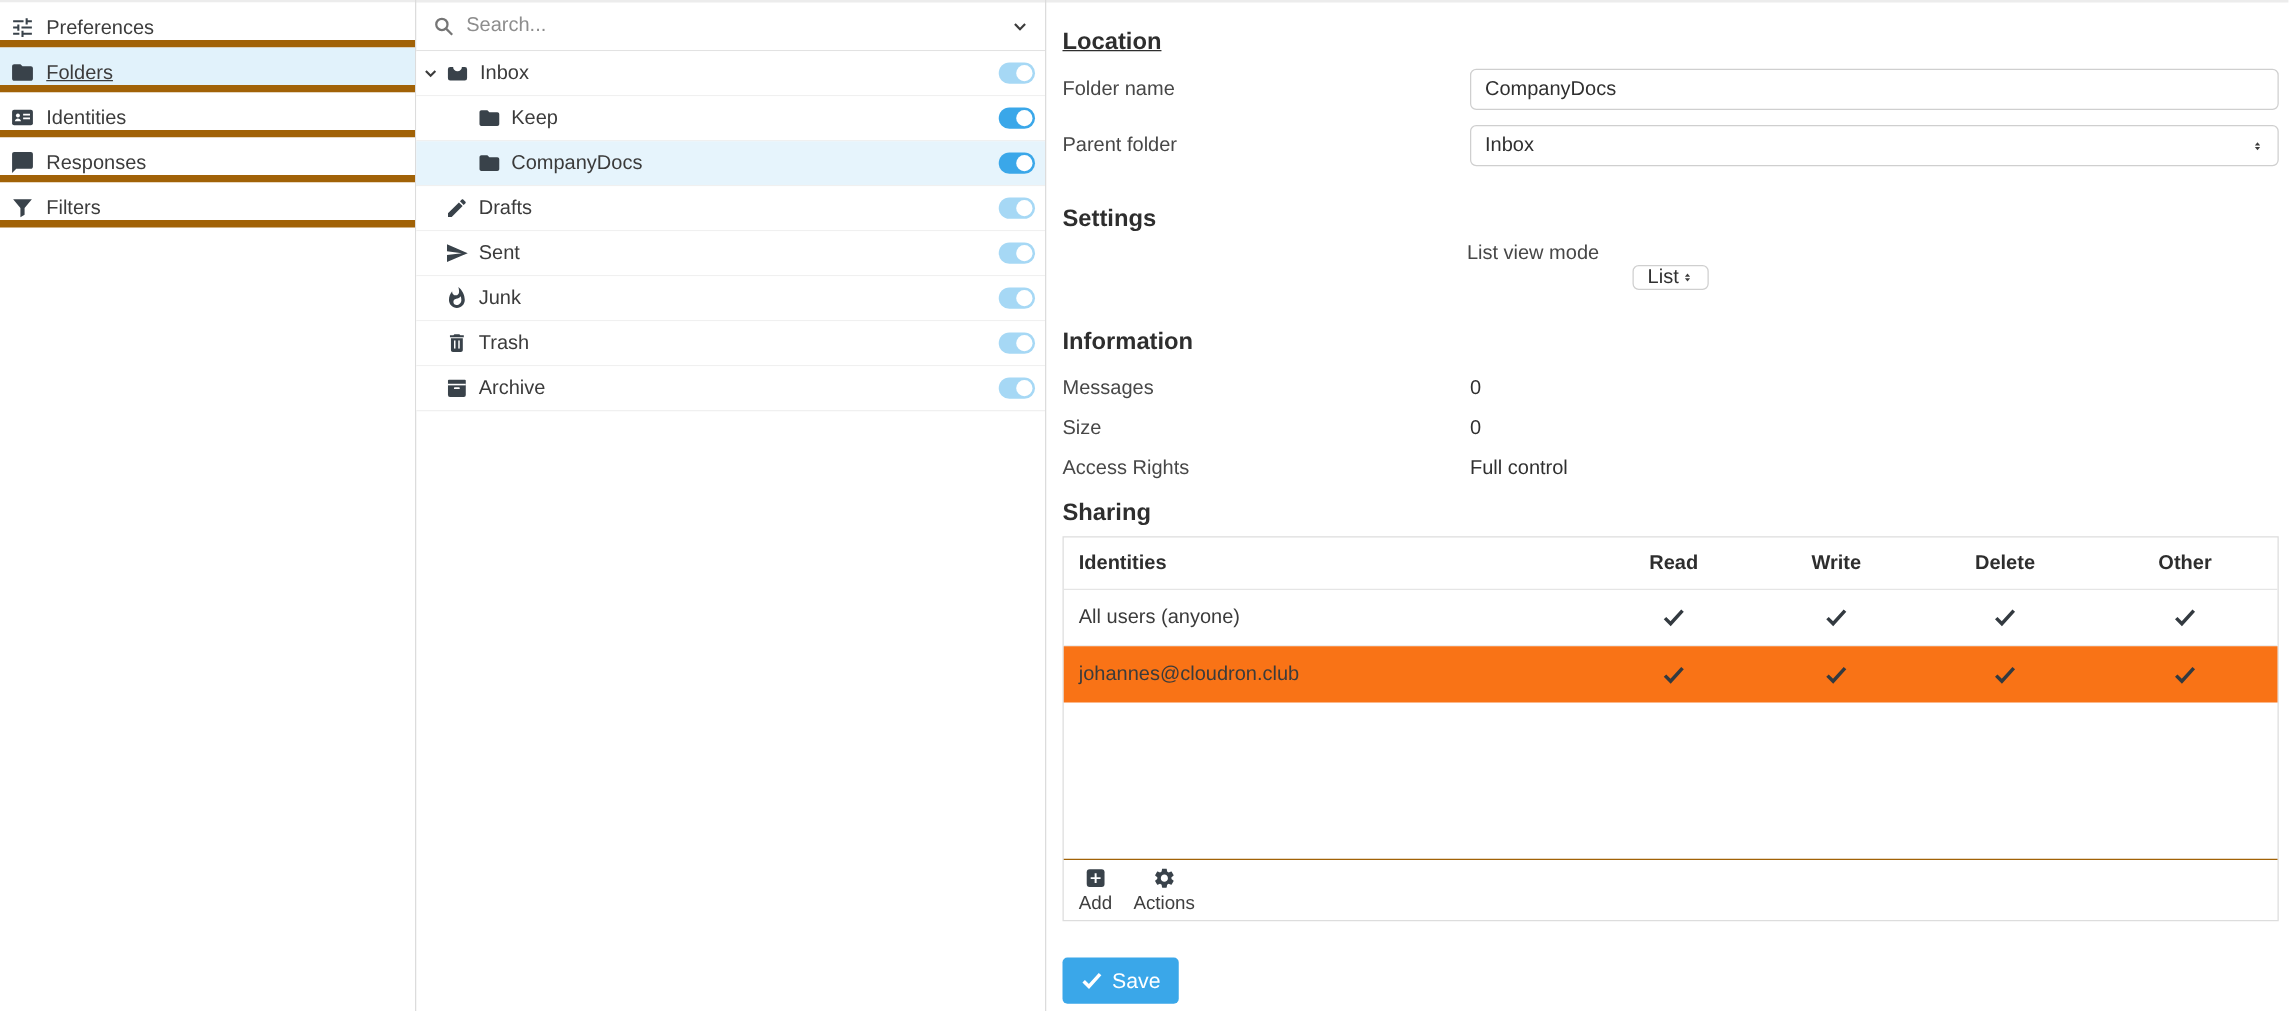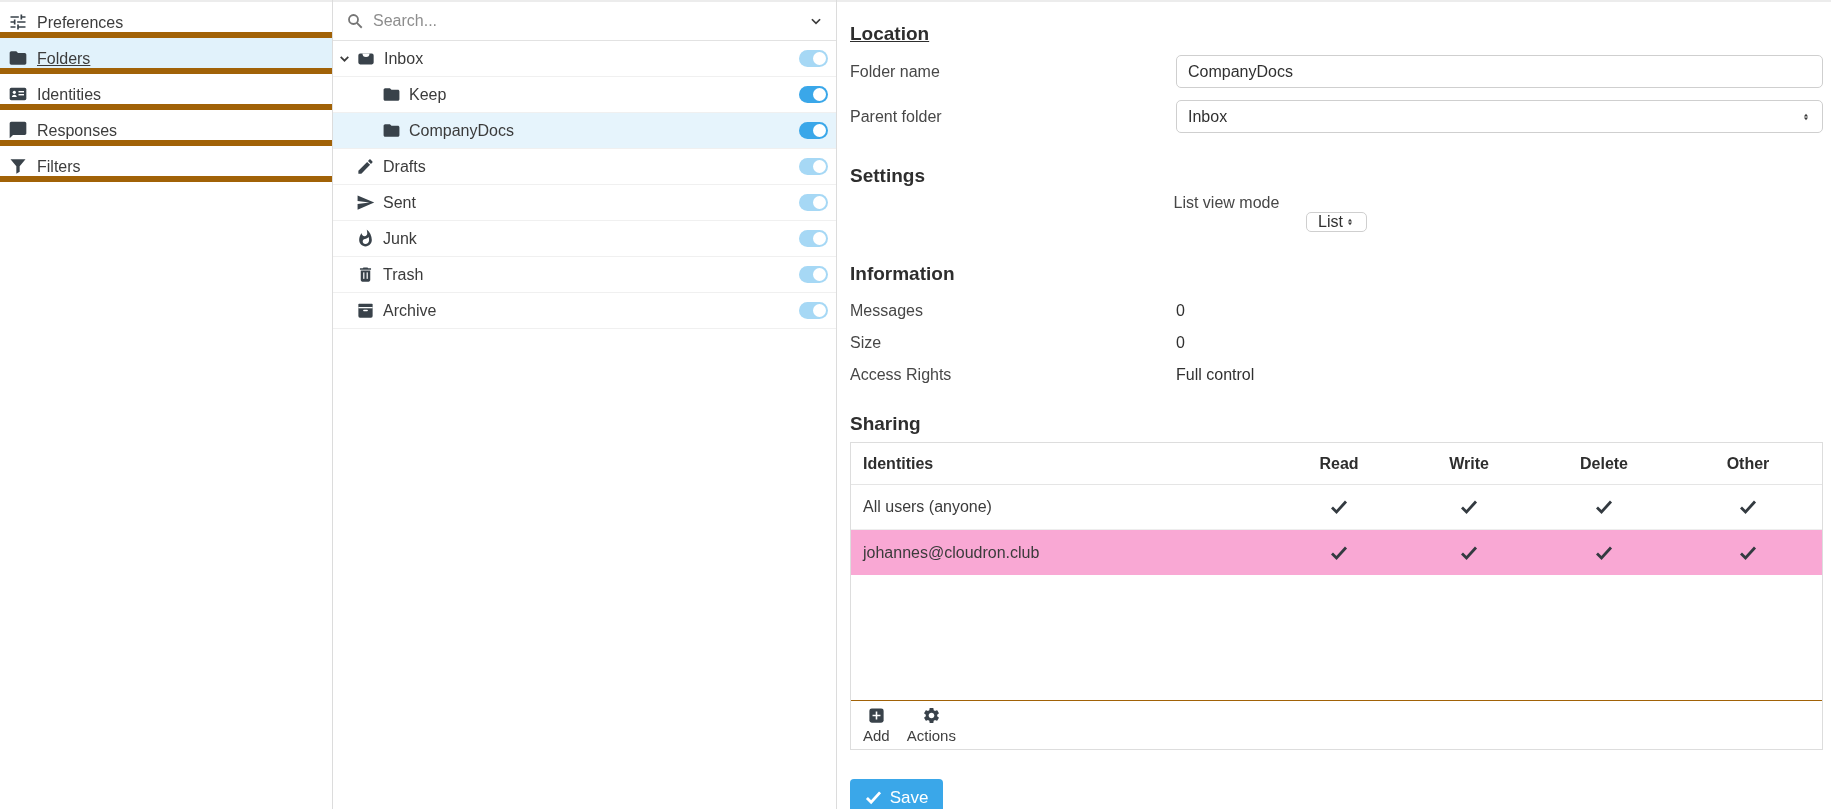--- a/index.html
+++ b/index.html
@@ -36,40 +36,40 @@
                    border-radius:50%; background:#fff; }
   .toggle.bright { background:#3aa7e9; }
   .toggle.muted  { background:#a6d8f5; }
 
   
   .details { position:absolute; left:837px; top:2px; width:994px; padding:0 8px 0 13px; }
   h2.section { font-size:19px; font-weight:bold; color:#2e2e2e; line-height:22px; }
   .h-location { margin-top:21px;text-decoration:underline; }
   .h-settings { margin-top:32px; }
   .h-information { margin-top:31px; }
-  .h-sharing { margin-top:22px; }
+  .h-sharing { margin-top:9px; }
   .field-row { display:flex; align-items:center; }
   .r1 { margin-top:10px; } .r2 { margin-top:12px; } .r3 { margin-top:7px;flex-direction:column; }
   .flab { width:326px; font-size:16px; color:#474747; flex:0 0 auto; }
   .txt-input { flex:1; height:33px; border:1px solid #cfcfcf; border-radius:5px; padding:0 11px;
                font-size:16px; font-family:"Liberation Sans",sans-serif; color:#303030; outline:none; }
   .select { flex:1; height:33px; border:1px solid #cfcfcf; border-radius:5px; padding:0 9px 0 11px;
             font-size:16px; color:#303030; display:flex; align-items:center; justify-content:space-between;
             cursor:pointer; background:#fff; }
   .info-row { display:flex; align-items:center; height:32px; font-size:16px; }
   .info-row.first { margin-top:10px; }
   .info-val { color:#303030; }
 
   .shr-table { margin-top:7px; height:308px; border:1px solid #ddd; display:flex; flex-direction:column;
                background:#fff; }
   .shr-head { height:42px; display:flex; align-items:center; border-bottom:1px solid #e5e5e5;
               font-weight:bold; color:#2e2e2e; font-size:16px; }
   .shr-row { height:45px; display:flex; align-items:center; font-size:16px; color:#3b3b3b; cursor:pointer; }
   .shr-row.b { border-bottom:1px solid #ededed; }
-  .shr-row.selected { background:#f9a8d4; }
+  .shr-row.selected { background:#f97316; }
   .col-id { flex:1; padding-left:12px; }
   .col-c { text-align:center; display:flex; align-items:center; justify-content:center; }
   .w-read{ width:130px; } .w-write{ width:130px; } .w-del{ width:140px; } .w-other{ width:148px; }
   .shr-spacer { flex:1; }
   .shr-toolbar { height:49px; border-top:1px solid #a16207; display:flex; align-items:flex-start;
                  padding:5px 0 0 12px; gap:17px; }
   .tbtn { display:flex; flex-direction:column; align-items:center; gap:2px; background:none; border:none;
           cursor:pointer; font-family:"Liberation Sans",sans-serif; font-size:15px; color:#3f3f3f; }
   .save-btn { margin-top:29px; width:93px; height:37px; border:none; border-radius:4px; background:#3aa7e9;
               color:#fff; font-size:17px; font-family:"Liberation Sans",sans-serif; display:inline-flex;

